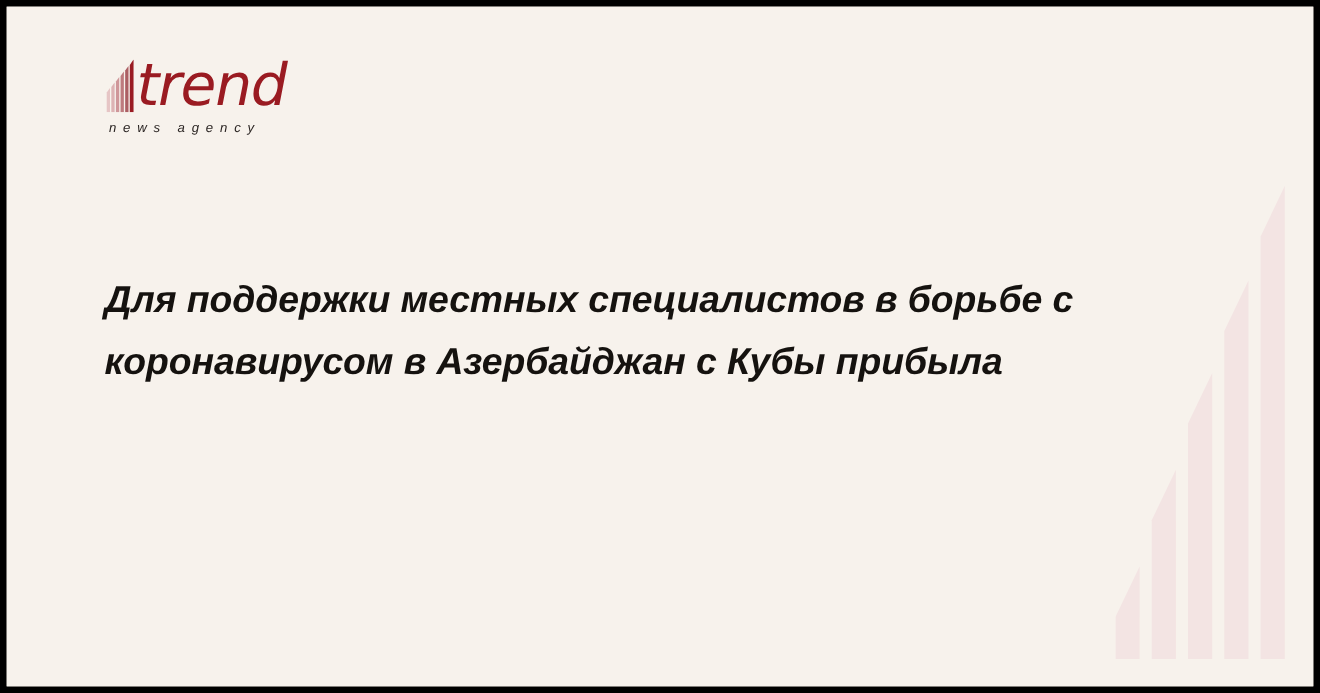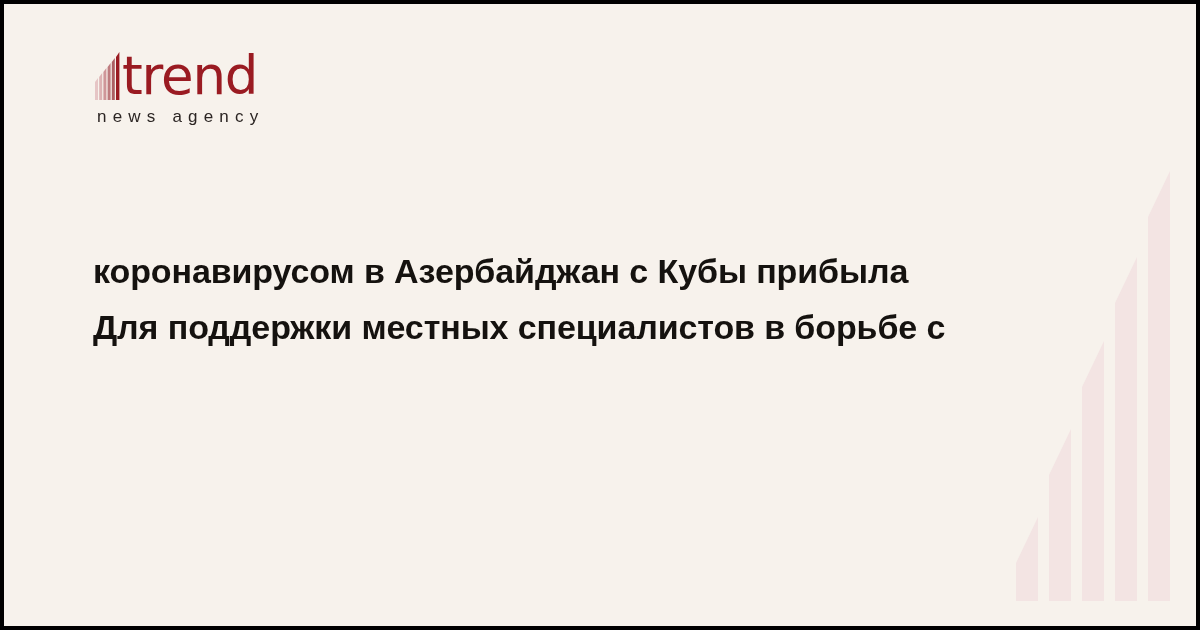--- a/index.html
+++ b/index.html
@@ -13,23 +13,24 @@
     overflow: hidden;
     font-family: "Liberation Sans", sans-serif;
     background: #8B0E11;
   }
 
   .card {
     position: relative;
     box-sizing: border-box;
     width: 1200px;
     height: 630px;
-    border: 4px solid #000000;
+    border: 6px solid #000000;
     background: #F7F2EC;
     overflow: hidden;
+    font-style: italic;
   }
 
   .canvas {
     position: absolute;
     inset: 0;
     background: #F7F2EC;
     overflow: hidden;
   }
 
   
@@ -68,21 +69,21 @@
     line-height: 48px;
     font-weight: 400;
     letter-spacing: -1.2px;
     color: #9A1B22;
     margin-left: -2px;
   }
   .logo-sub {
     margin-top: 7px;
     margin-left: 4px;
     font-family: "Liberation Sans", sans-serif;
-    font-size: 17px;
+    font-size: 12px;
     font-weight: 400;
     letter-spacing: 6.2px;
     color: #2B2523;
     white-space: nowrap;
   }
 
   
   .headline {
     position: absolute;
     left: 89px;
@@ -126,18 +127,18 @@
             <path d="M16.8 10 L16.8 48 L19.8 48 L19.8 6 Z" fill="#AC5F63"></path>
             <path d="M21 5 L21 48 L24.4 48 L24.4 0 Z" fill="#9A1B22"></path>
           </svg>
         </span>
         <span class="logo-word">trend</span>
       </div>
       <div class="logo-sub">news agency</div>
     </div>
 
     <div class="headline">
+      <span class="ln">Для поддержки местных специалистов в борьбе с</span>
       <span class="ln">коронавирусом в Азербайджан с Кубы прибыла</span>
-      <span class="ln">Для поддержки местных специалистов в борьбе с</span>
     </div>
 
   </div>
 </div>
 
 </body></html>

